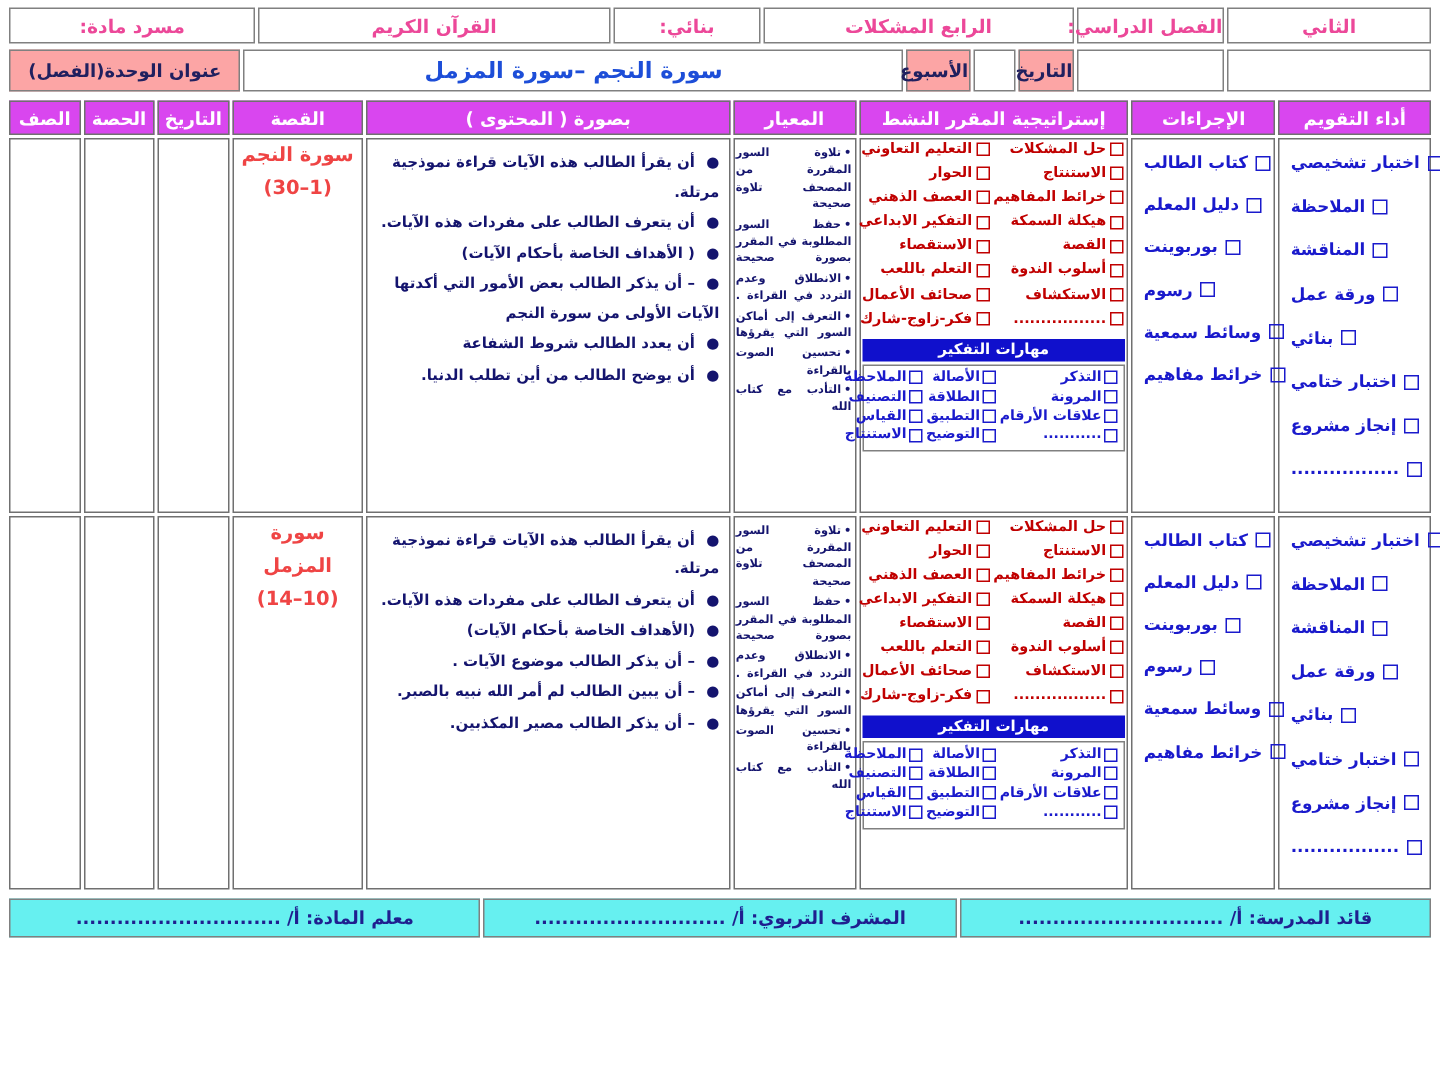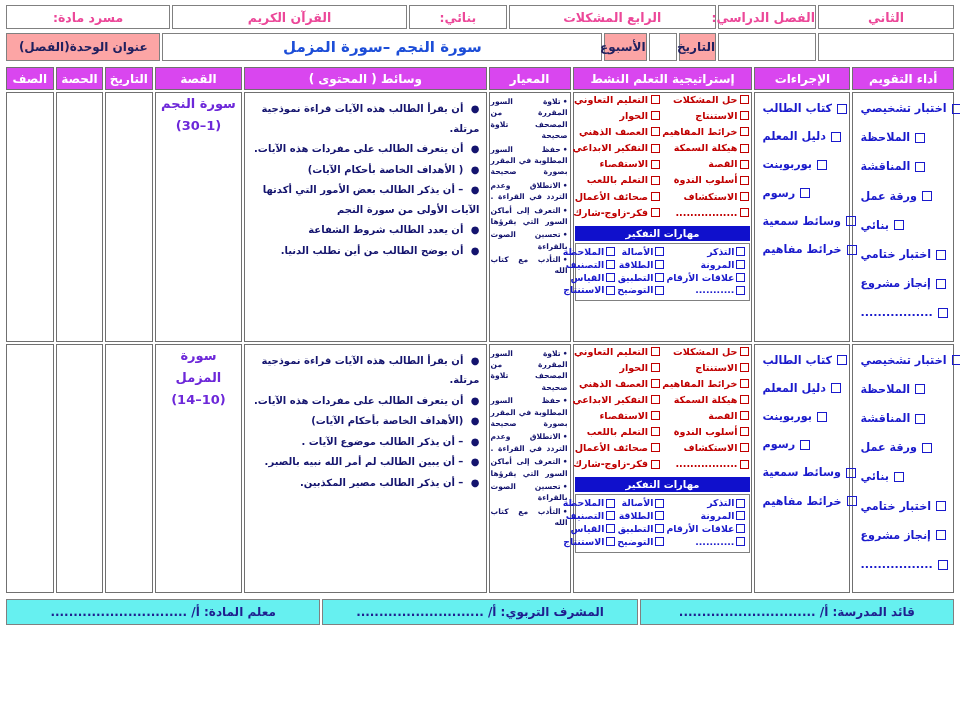--- a/index.html
+++ b/index.html
@@ -105,21 +105,21 @@
     text-align: right;
   }
   .objectives .obj {
     display: block;
     margin: 0 0 1px 0;
   }
   .objectives .bullet { margin-left: 4px; }
 
   .component {
     text-align: center;
-    color: #6d28d9;
+    color: #ef4444;
     font-weight: bold;
     font-size: 13px;
     line-height: 1.7;
   }
   .component-wrap {
     display: flex;
     align-items: center;
     justify-content: center;
     height: 100%;
   }
@@ -293,23 +293,23 @@
         <col style="width:26%">
         <col style="width:9.4%">
       <col style="width:5.1%">
         <col style="width:5.1%">
         <col style="width:5.1%">
     </colgroup>
     <thead>
       <tr>
         <th class="hdr">أداء التقويم</th>
         <th class="hdr">الإجراءات</th>
-        <th class="hdr">إستراتيجية التعلم النشط</th>
+        <th class="hdr">إستراتيجية المقرر النشط</th>
         <th class="hdr">المعيار</th>
-        <th class="hdr">وسائط ( المحتوى )</th>
+        <th class="hdr">بصورة ( المحتوى )</th>
         <th class="hdr">القصة</th>
         <th class="hdr">التاريخ</th>
         <th class="hdr">الحصة</th>
         <th class="hdr">الصف</th>
       </tr>
     </thead>
     <tbody id="body-rows">
         <tr>
           <td>
             <div class="assess-box">

